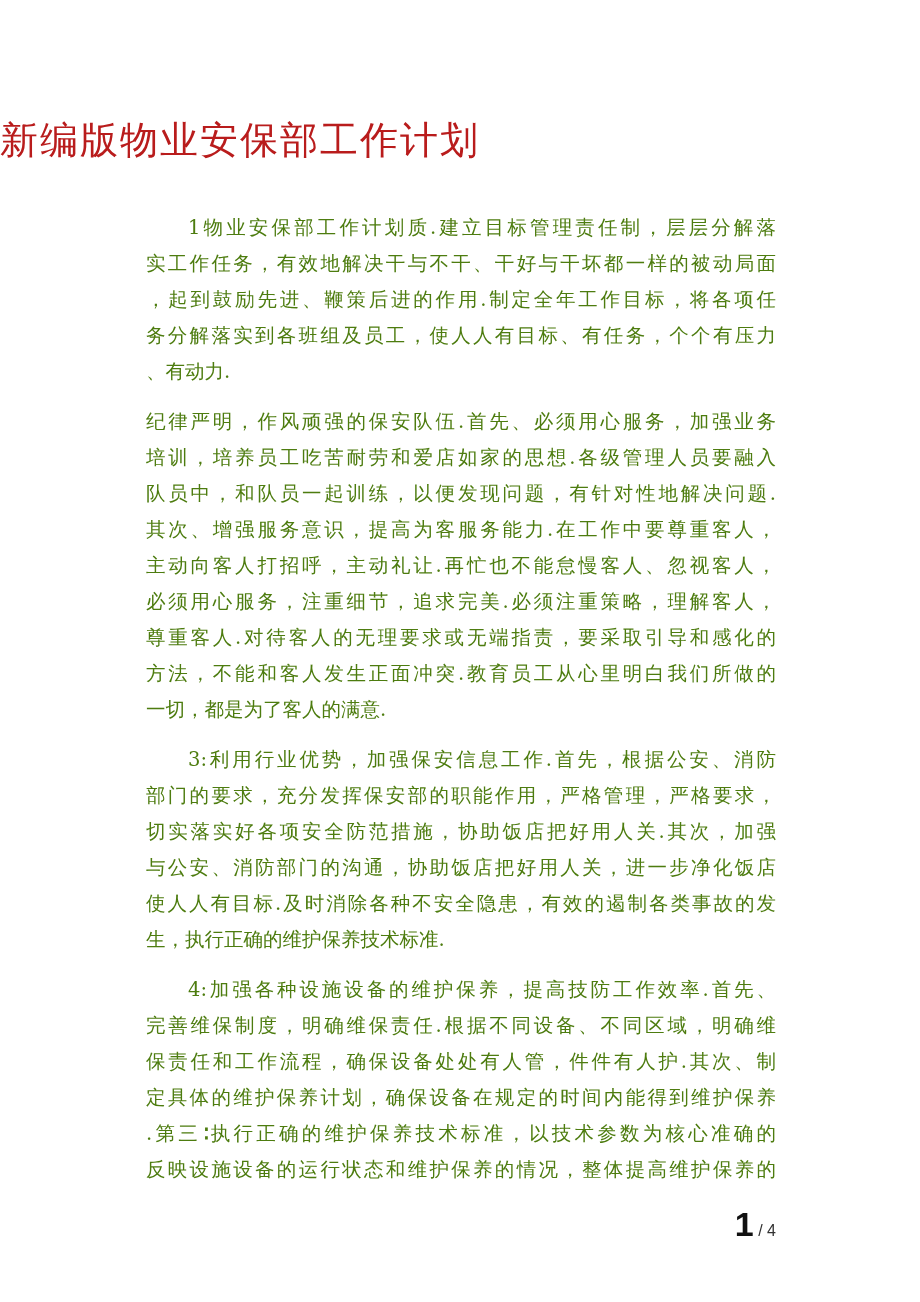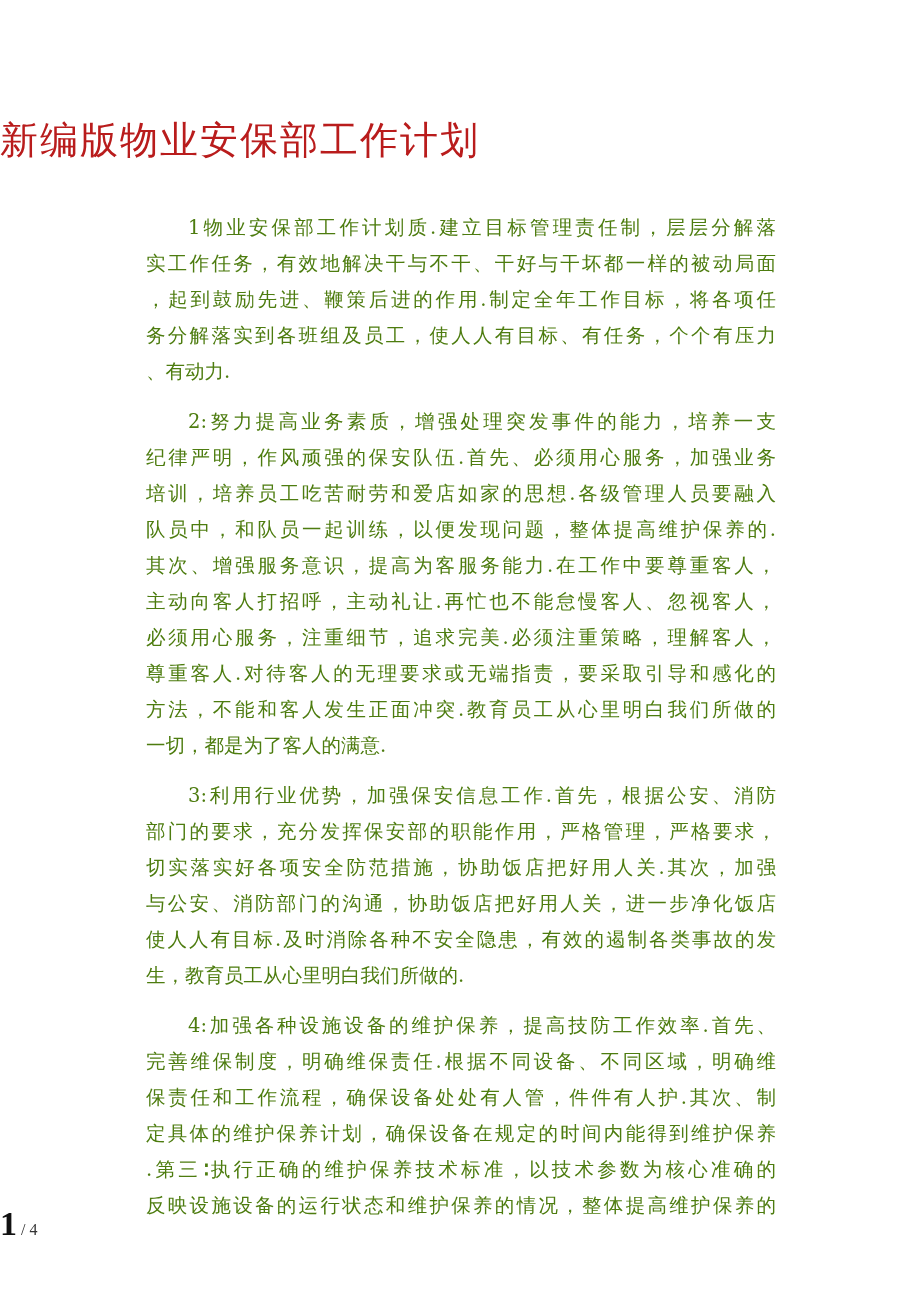--- a/index.html
+++ b/index.html
@@ -59,22 +59,22 @@
       text-align-last: left;
     }
     .line.first {
       padding-left: 42px;
     }
     .footer {
       position: absolute;
       left: 0;
       top: 1205px;
       width: 776px;
-      text-align: left;
-      font-family: Liberation Serif, serif;
+      text-align: right;
+      font-family: Liberation Sans, sans-serif;
       color: #111;
     }
     .page-current {
       font-size: 34px;
       font-weight: bold;
       vertical-align: baseline;
     }
     .page-sep {
       font-size: 16px;
       color: #333;
@@ -91,39 +91,38 @@
 
     <div class="para">
       <span class="line first">1物业安保部工作计划质.建立目标管理责任制，层层分解落</span>
       <span class="line">实工作任务，有效地解决干与不干、干好与干坏都一样的被动局面</span>
       <span class="line">，起到鼓励先进、鞭策后进的作用.制定全年工作目标，将各项任</span>
       <span class="line">务分解落实到各班组及员工，使人人有目标、有任务，个个有压力</span>
       <span class="line last">、有动力.</span>
     </div>
 
     <div class="para">
-      <span class="line first">2:努力提高业务素质，增强处理突发事件的能力，培养一支</span>
       <span class="line">纪律严明，作风顽强的保安队伍.首先、必须用心服务，加强业务</span>
       <span class="line">培训，培养员工吃苦耐劳和爱店如家的思想.各级管理人员要融入</span>
-      <span class="line">队员中，和队员一起训练，以便发现问题，整体提高维护保养的.</span>
+      <span class="line">队员中，和队员一起训练，以便发现问题，有针对性地解决问题.</span>
       <span class="line">其次、增强服务意识，提高为客服务能力.在工作中要尊重客人，</span>
       <span class="line">主动向客人打招呼，主动礼让.再忙也不能怠慢客人、忽视客人，</span>
       <span class="line">必须用心服务，注重细节，追求完美.必须注重策略，理解客人，</span>
       <span class="line">尊重客人.对待客人的无理要求或无端指责，要采取引导和感化的</span>
       <span class="line">方法，不能和客人发生正面冲突.教育员工从心里明白我们所做的</span>
       <span class="line last">一切，都是为了客人的满意.</span>
     </div>
 
     <div class="para">
       <span class="line first">3:利用行业优势，加强保安信息工作.首先，根据公安、消防</span>
       <span class="line">部门的要求，充分发挥保安部的职能作用，严格管理，严格要求，</span>
       <span class="line">切实落实好各项安全防范措施，协助饭店把好用人关.其次，加强</span>
       <span class="line">与公安、消防部门的沟通，协助饭店把好用人关，进一步净化饭店</span>
       <span class="line">使人人有目标.及时消除各种不安全隐患，有效的遏制各类事故的发</span>
-      <span class="line last">生，教育员工从心里明白我们所做的.</span>
+      <span class="line last">生，执行正确的维护保养技术标准.</span>
     </div>
 
     <div class="para">
       <span class="line first">4:加强各种设施设备的维护保养，提高技防工作效率.首先、</span>
       <span class="line">完善维保制度，明确维保责任.根据不同设备、不同区域，明确维</span>
       <span class="line">保责任和工作流程，确保设备处处有人管，件件有人护.其次、制</span>
       <span class="line">定具体的维护保养计划，确保设备在规定的时间内能得到维护保养</span>
       <span class="line">.第三∶执行正确的维护保养技术标准，以技术参数为核心准确的</span>
       <span class="line">反映设施设备的运行状态和维护保养的情况，整体提高维护保养的</span>
     </div>

